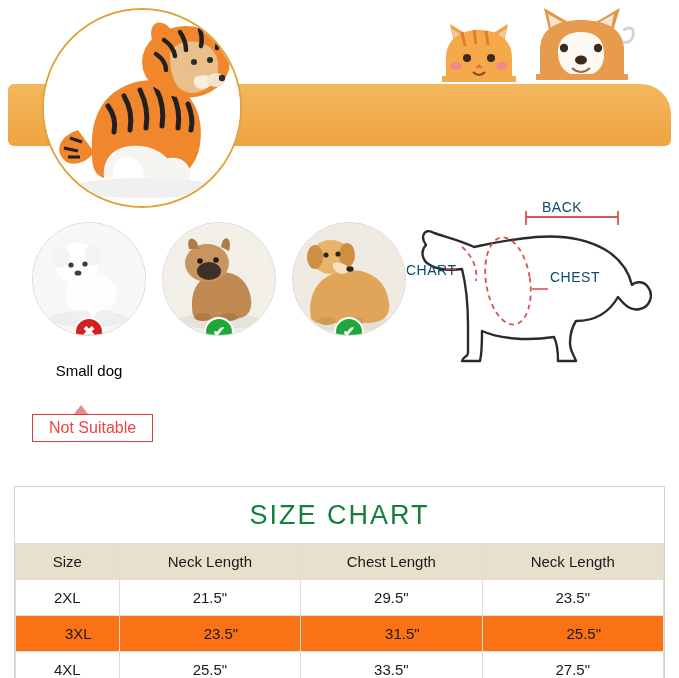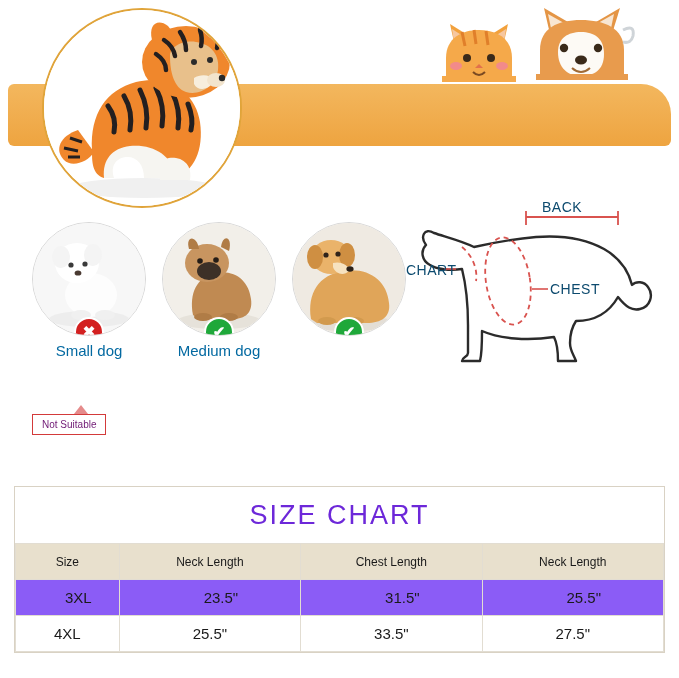--- a/index.html
+++ b/index.html
@@ -94,32 +94,32 @@
     justify-content: center;
     color: #fff;
     font-size: 15px;
     font-weight: bold;
     border: 2px solid #ffffff;
     z-index: 4;
   }
   .badge.bad { background: #d32020; }
   .badge.good { background: #1fa83a; }
   .dog-label {
-    margin-top: 6px;
+    margin-top: 26px;
     font-size: 15px;
-    color: #0369a1;
+    color: #000000;
   }
   .not-suitable {
     position: absolute;
     left: 18px;
     top: 192px;
     border: 1px solid #d33a3a;
-    color: #701a75;
-    font-size: 10px;
-    padding: 4px 9px;
+    color: #ef4444;
+    font-size: 16px;
+    padding: 4px 16px;
     background: #fff;
   }
   .ns-arrow {
     position: absolute;
     left: 60px;
     top: 183px;
     width: 0; height: 0;
     border-left: 7px solid transparent;
     border-right: 7px solid transparent;
     border-bottom: 9px solid #e58b8b;
@@ -134,63 +134,63 @@
     height: 200px;
   }
   .m-label {
     position: absolute;
     font-size: 14px;
     color: #0c4a6e;
     letter-spacing: .5px;
   }
   .m-back  { left: 146px; top: 14px; }
   .m-neck  { left: 10px;  top: 77px; }
-  .m-chest { left: 154px; top: 96px; }
+  .m-chest { left: 154px; top: 84px; }
 
   
   .chart {
     position: absolute;
     left: 14px;
     top: 486px;
     width: 651px;
     border: 1px solid #d9d2c4;
     background: #fff;
     box-sizing: border-box;
   }
   .chart-title {
     height: 56px;
     display: flex;
     align-items: center;
     justify-content: center;
     font-size: 27px;
     letter-spacing: 2px;
-    color: #6d28d9;
+    color: #15803d;
   }
   table.size-table {
     width: 100%;
     border-collapse: collapse;
     font-size: 15px;
     color: #1a1a1a;
   }
   table.size-table th,
   table.size-table td {
     border: 1px solid #e2ddd2;
     text-align: center;
     height: 33px;
     font-weight: normal;
   }
   table.size-table thead th {
     background: #e8e0cd;
-    font-size: 12px;
+    font-size: 15px;
   }
   table.size-table col.c1 { width: 16%; }
   table.size-table col.c2 { width: 28%; }
   table.size-table col.c3 { width: 28%; }
   table.size-table col.c4 { width: 28%; }
-  table.size-table tbody tr.alt td { background: #8b5cf6; padding-left: 23px; }
+  table.size-table tbody tr.alt td { background: #f97316; padding-left: 23px; }
 </style>
 </head>
 <body>
 
 <div class="banner-inner"></div>
 
 <div class="hero-circle">
   <svg width="196" height="196" viewBox="0 0 196 196">
     <rect x="0" y="0" width="196" height="196" fill="#ffffff"></rect>
 
@@ -305,21 +305,20 @@
         <path d="M26 26 C22 12 34 12 36 26 Z" fill="#b07c46"></path>
         <path d="M58 24 C60 10 70 14 66 28 Z" fill="#b07c46"></path>
         <ellipse cx="46" cy="48" rx="12" ry="9" fill="#3c3027"></ellipse>
         <circle cx="37" cy="38" r="2.8" fill="#241c16"></circle>
         <circle cx="53" cy="37" r="2.8" fill="#241c16"></circle>
         <ellipse cx="40" cy="94" rx="9" ry="4" fill="#b07c46"></ellipse>
         <ellipse cx="66" cy="94" rx="9" ry="4" fill="#b07c46"></ellipse>
       </svg>
       <div class="badge good">✔</div>
     </div>
-    <div class="dog-label">Medium dog</div>
   </div>
 
   <div class="dog-item d3">
     <div class="dog-circle">
       <svg width="112" height="112" viewBox="0 0 112 112">
         <rect width="112" height="112" fill="#efeae2"></rect>
         <ellipse cx="56" cy="100" rx="44" ry="8" fill="#e3ded6"></ellipse>
         <path d="M18 96 C14 70 26 52 50 48 C76 44 94 58 96 80 C98 94 88 100 74 100 L24 100 Z" fill="#e0a559"></path>
         <ellipse cx="38" cy="34" rx="20" ry="17" fill="#eab36a"></ellipse>
         <ellipse cx="22" cy="34" rx="8" ry="12" fill="#cf8f42"></ellipse>
@@ -383,20 +382,26 @@
     </colgroup>
     <thead>
       <tr>
         <th>Size</th>
         <th>Neck Length</th>
         <th>Chest Length</th>
         <th>Neck Length</th>
       </tr>
     </thead>
     <tbody>
+      <tr>
+        <td>2XL</td>
+        <td>21.5"</td>
+        <td>29.5"</td>
+        <td>23.5"</td>
+      </tr>
       <tr class="alt">
         <td>3XL</td>
         <td>23.5"</td>
         <td>31.5"</td>
         <td>25.5"</td>
       </tr>
       <tr>
         <td>4XL</td>
         <td>25.5"</td>
         <td>33.5"</td>

